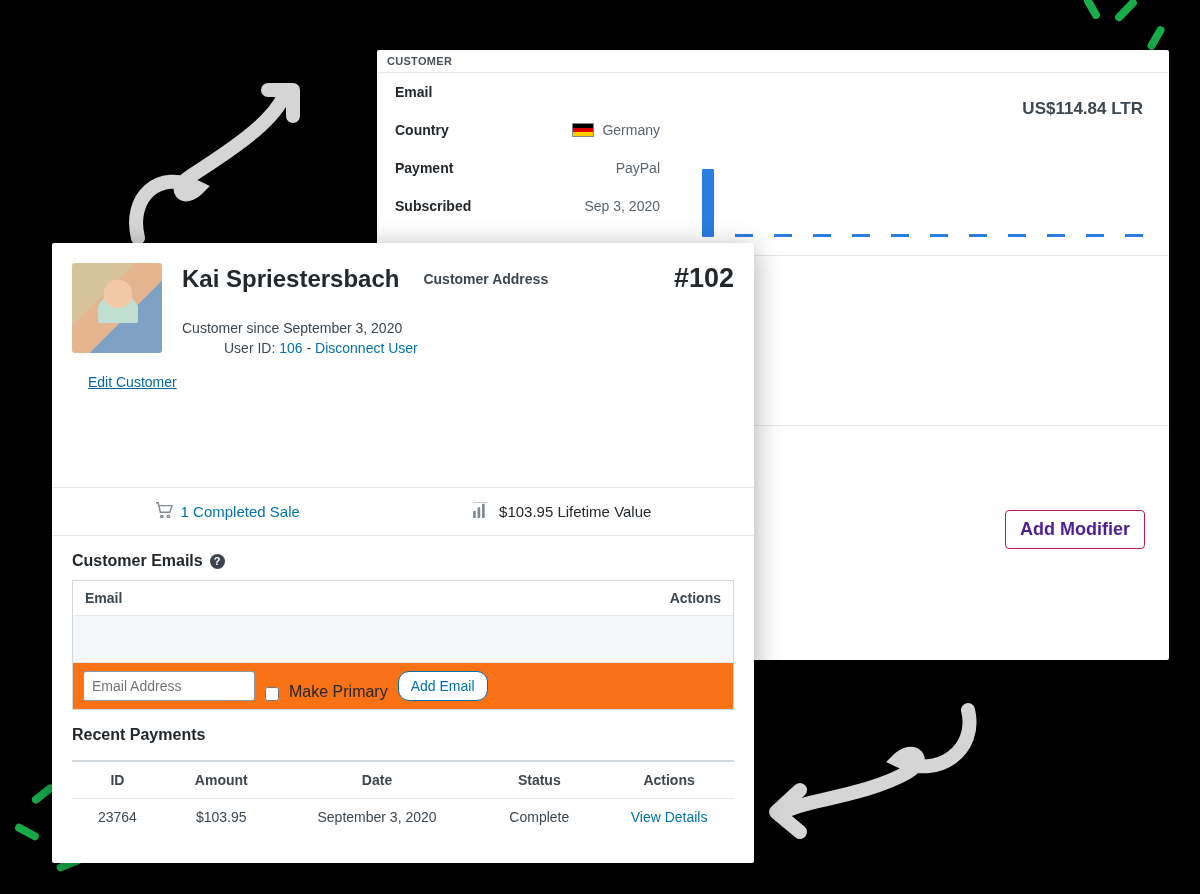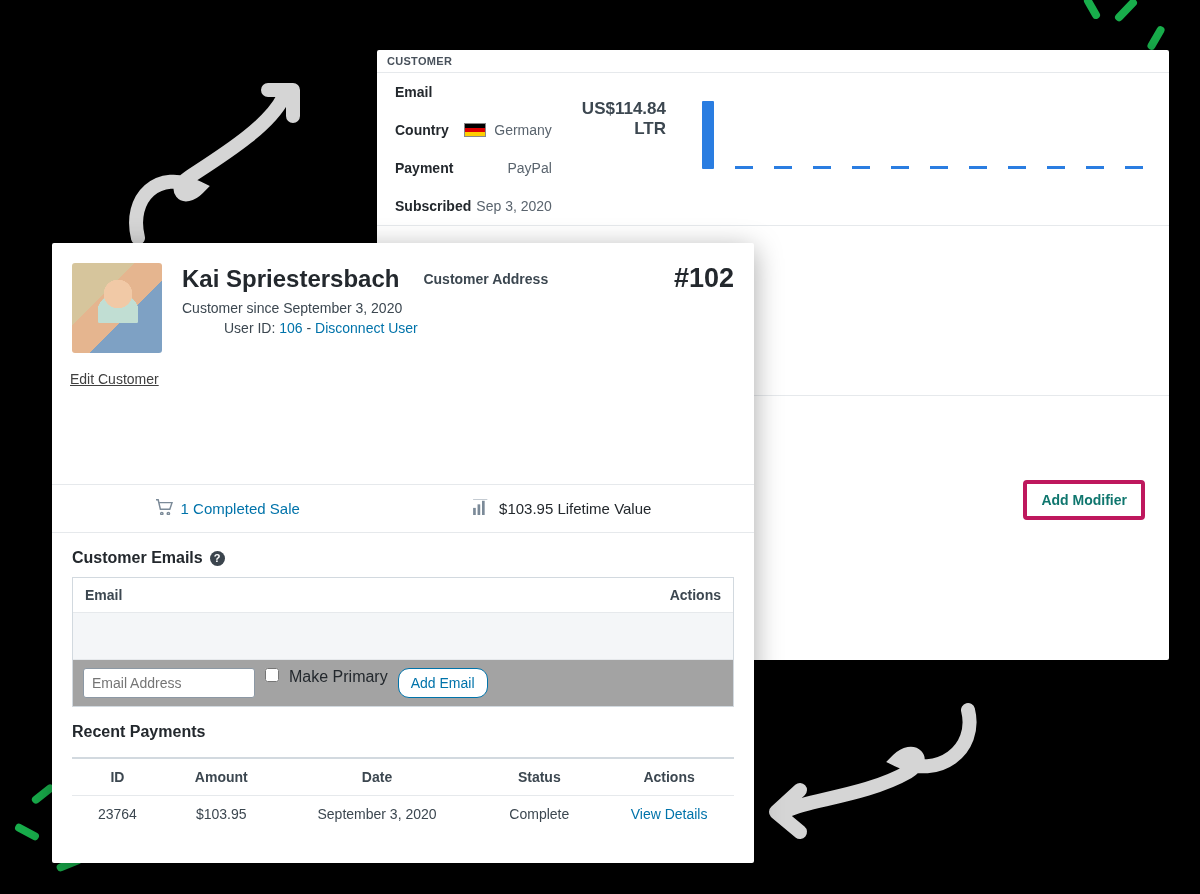--- a/index.html
+++ b/index.html
@@ -34,40 +34,40 @@
   }
   .detail-row .lbl { font-weight: 600; color: #23282d; }
   .detail-row .val { color: #5a646e; font-size: 14px; display: flex; align-items: center; gap: 8px; }
   .detail-list { width: 340px; }
   .flag {
     width: 22px; height: 14px; display: inline-block; position: relative;
     background: linear-gradient(#000 33.3%, #dd0000 33.3% 66.6%, #ffce00 66.6%);
     border:1px solid #888;
   }
   .top-split { display: flex; border-bottom: 1px solid #e6e9ec; }
-  .chart-area { flex: 1; padding: 18px 26px 18px 12px; display: flex; flex-direction: row; gap: 24px; }
+  .chart-area { flex: 1; padding: 18px 26px 18px 12px; display: flex; flex-direction: column; }
   .chart-ltr { text-align: right; font-weight: 700; font-size: 17px; color: #3c4750; margin-bottom: 40px; margin-top: 8px;}
   .bars { display: flex; align-items: flex-end; gap: 21px; height: 78px; padding-left: 12px; }
   .bar { width: 12px; background: #2a7de1; border-radius: 1px; }
   .dash { width: 18px; height: 3px; background: #2a7de1; align-self: flex-end; }
   .sub-block { padding: 34px 20px 0 20px; }
   .sub-row { display: flex; gap: 90px; }
   .sub-row .slice .stitle { font-size: 14px; color: #5a646e; margin-bottom: 4px; }
   .sub-row .slice .sval { font-size: 15px; font-weight: 600; color: #23282d; }
   .danger-btn-wrap { margin-top: 44px; margin-bottom: 2px; }
   .danger-btn {
     border: 1px solid #e23e3e; color: #e23e3e; background: #fff;
     padding: 7px 14px; border-radius: 4px; font-size: 14px; font-weight: 600;
   }
   .hr-full { border: none; border-top: 1px solid #e6e9ec; margin: 22px -20px 0 -20px; }
   .mod-note { color: #a7b1ba; font-size: 14px; font-weight: 600; padding: 28px 0 40px 0; }
   .mod-btn-wrap { text-align: right; padding-right: 4px; padding-bottom: 18px;}
   .mod-btn {
-    border: 4px solid #be185d; color: #0f766e; background: #fff;
-    padding: 8px 14px; border-radius: 4px; font-size: 14px; font-weight: 600;
+    border: 1px solid #be185d; color: #4c1d95; background: #fff;
+    padding: 8px 14px; border-radius: 4px; font-size: 18px; font-weight: 600;
   }
 
   
   .card-front {
     position: absolute; top: 243px; left: 52px; width: 702px; height: 620px;
     background: #fff; box-shadow: 0 6px 28px rgba(0,0,0,.35);
     border-radius: 2px;
   }
   .cust-head { display: flex; padding: 20px 20px 10px 20px; gap: 20px; }
   .avatar {
@@ -78,45 +78,45 @@
   .avatar::after{
     content:""; position:absolute; left:26px; top:16px; width:40px;height:44px;
     background: radial-gradient(circle at 50% 34%, #f1c9a6 40%, transparent 41%),
                 radial-gradient(circle at 50% 80%, #c1ded3 52%, transparent 53%);
   }
   .cust-main { flex: 1; }
   .cust-name-row { display: flex; align-items: center; gap: 24px; }
   .cust-name { font-size: 24px; font-weight: 700; color: #23282d; }
   .cust-addr { font-size: 14px; font-weight: 700; color: #3c4750; }
   .cust-num { font-size: 27px; font-weight: 700; margin-left: auto; }
-  .cust-sub { font-size: 14px; color: #3c4750; margin-top: 6px; }
+  .cust-sub { font-size: 14px; color: #3c4750; margin-top: 26px; }
   .cust-uid { font-size: 14px; color: #3c4750; margin-top: 4px; margin-left: 42px; }
   .cust-uid a, .linkish { color: #0073aa; text-decoration: none; }
-  .edit-link { display: inline-block; color: #404040; font-size: 14px; margin: 8px 0 0 18px; }
+  .edit-link { display: inline-block; color: #0369a1; font-size: 14px; margin: 8px 0 0 36px; }
   .stats-bar {
     display: flex; justify-content: space-around; align-items: center;
     border-top: 1px solid #e6e9ec; border-bottom: 1px solid #e6e9ec;
     padding: 14px 16px; margin-top: 96px;
   }
   .stats-bar .stat { display: flex; align-items: center; gap: 8px; font-size: 15px; }
   .stats-bar .stat .svg { color: #7b8a98; }
   .stats-bar .stat a { color: #0073aa; text-decoration: none; font-weight: 500; }
   .sec-title {
     font-size: 16px; font-weight: 700; color: #23282d; padding: 16px 20px 10px 20px;
     display: flex; align-items: center; gap: 7px;
   }
   .help-dot {
     width: 15px; height: 15px; border-radius: 50%; background: #3b444d; color: #fff;
     font-size: 11px; display: inline-flex; align-items: center; justify-content: center;
   }
   .tbl { margin: 0 20px; border: 1px solid #d2d9df; }
   .tbl-hd { display: flex; padding: 9px 12px; font-size: 14px; color: #3c4750; font-weight: 600; border-bottom: 1px solid #e6e9ec; }
   .tbl-hd .c1 { flex: 1; }
   .tbl-body { background: #f4f6f8; min-height: 46px; }
-  .tbl-foot { display: flex; align-items: flex-start; gap: 10px; padding: 8px 10px; background: #a3a3a3; border-top: 1px solid #e6e9ec; }
+  .tbl-foot { display: flex; align-items: flex-end; gap: 10px; padding: 8px 10px; background: #f97316; border-top: 1px solid #e6e9ec; }
   .tbl-foot input[type=text] {
     width: 172px; padding: 6px 8px; font-size: 14px; border: 1px solid #8c98a4; border-radius: 3px;
     background: #fff; color: #555;
   }
   .cb { width: 14px; height: 14px; }
   .add-email-btn {
     border: 1px solid #0073aa; color: #0073aa; background: #fff;
     padding: 6px 12px; border-radius: 11px; font-size: 14px; font-weight: 500;
   }
   .pay-tbl { margin: 6px 20px 0 20px; border-top: 1px solid #d2d9df; }

